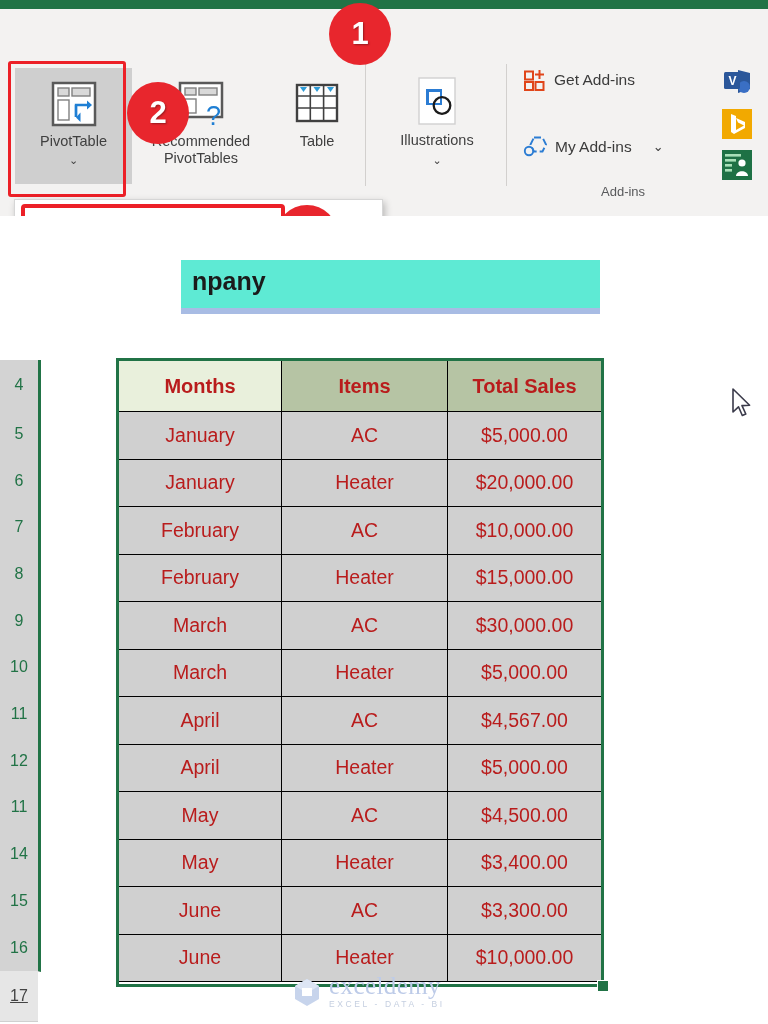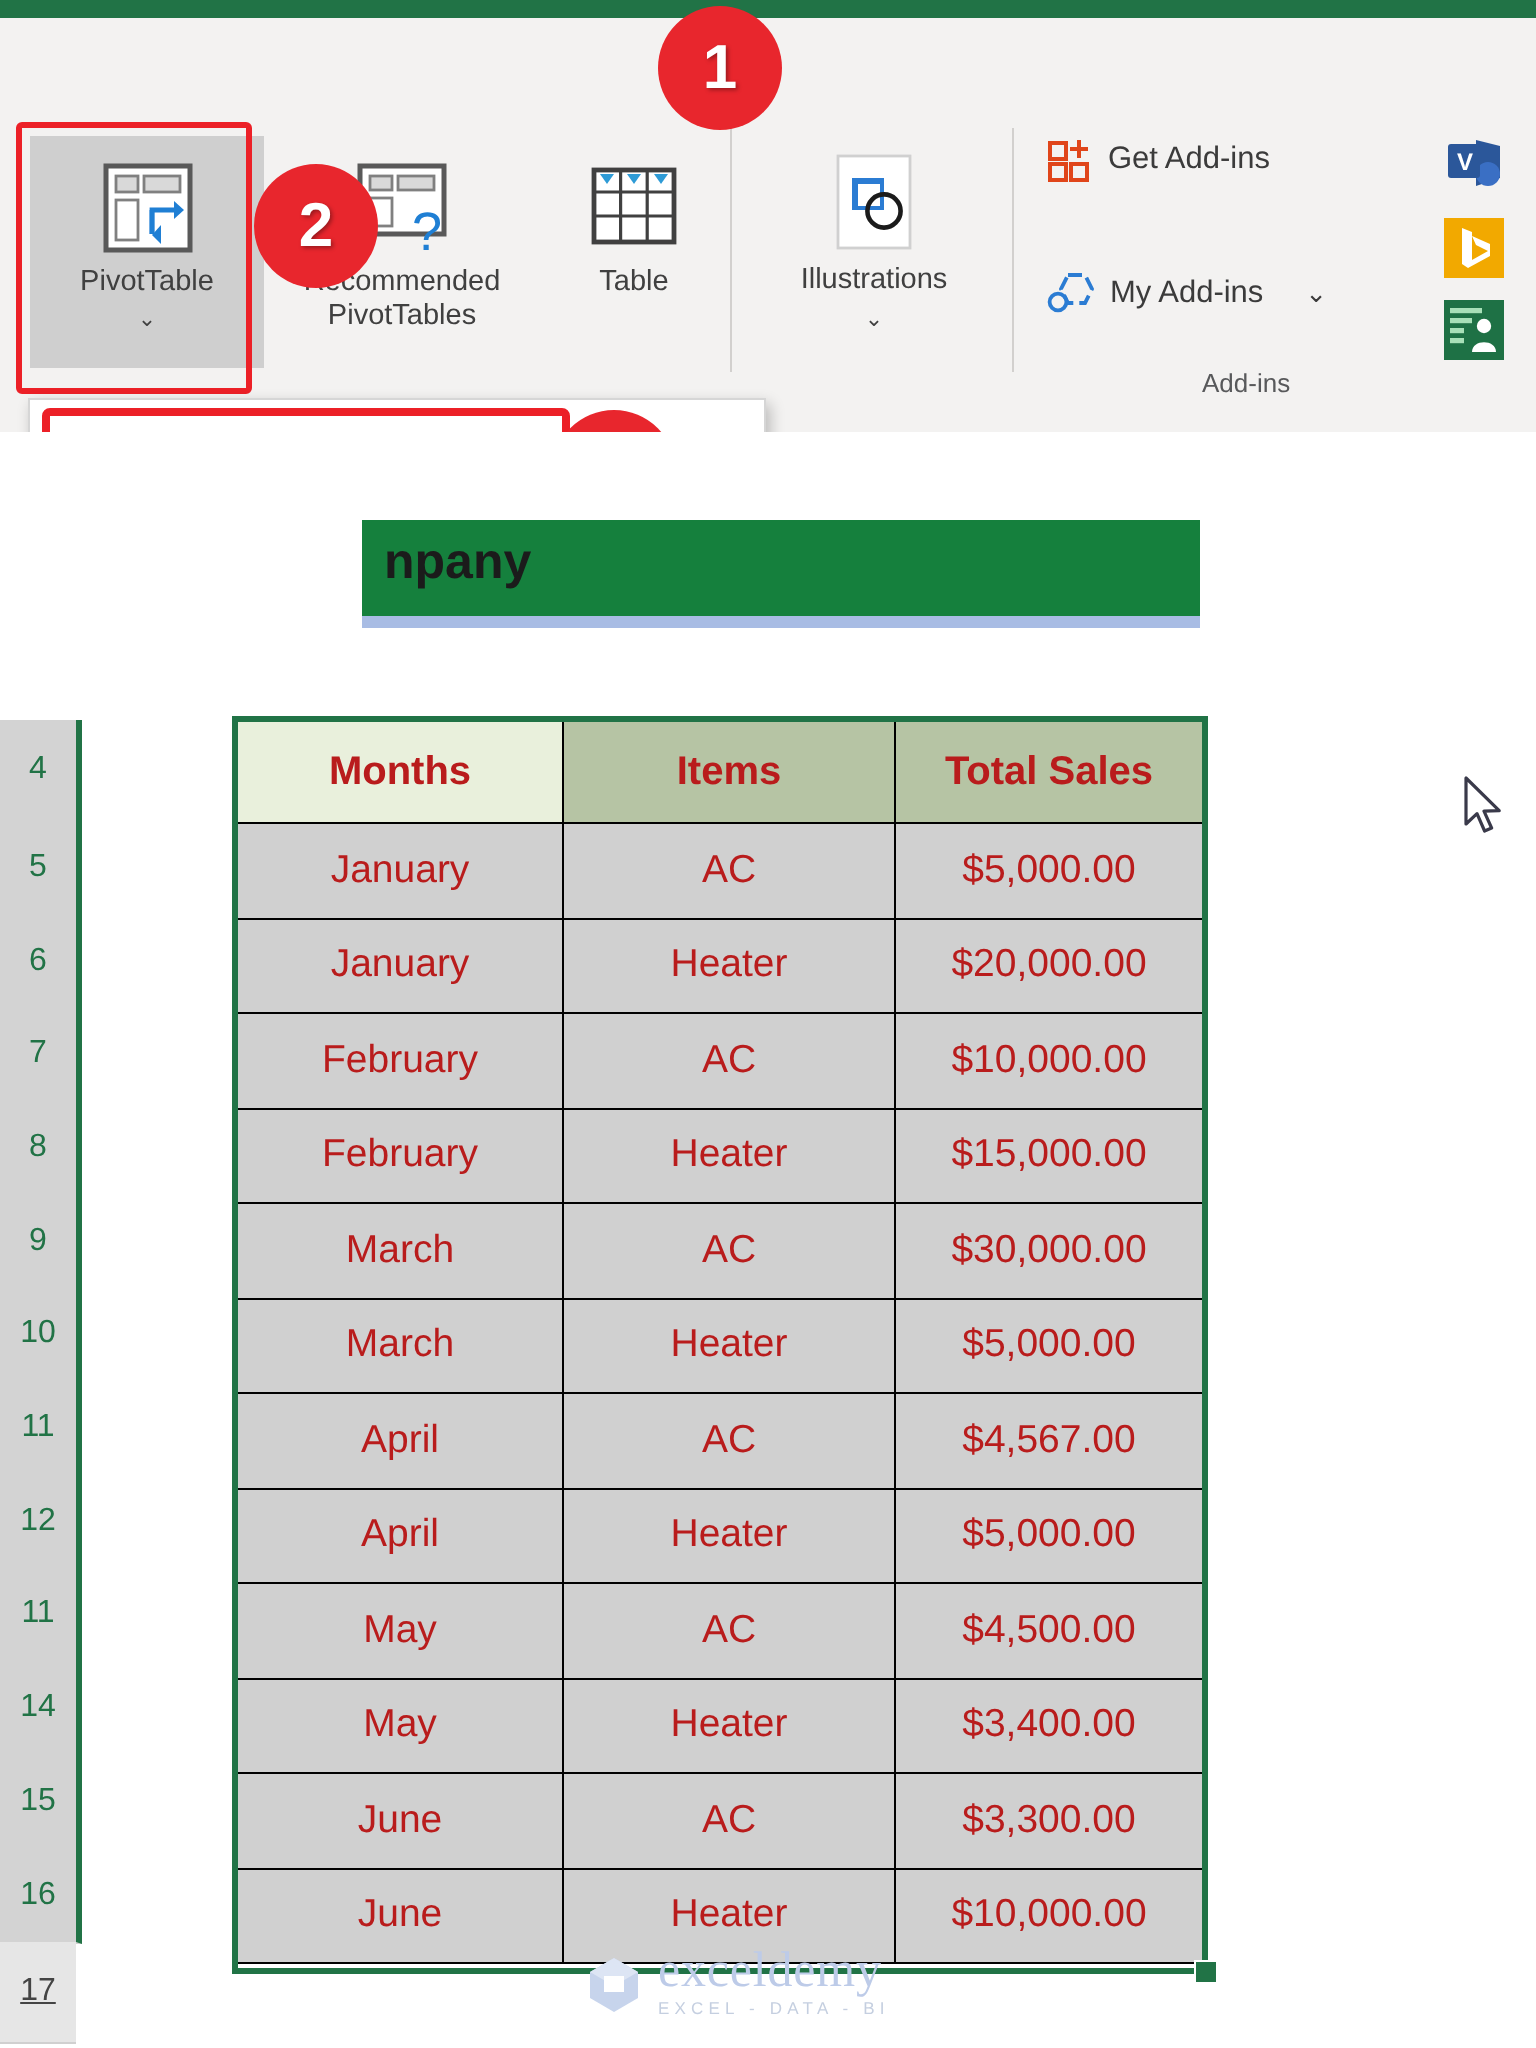--- a/index.html
+++ b/index.html
@@ -46,21 +46,21 @@
          font-size:31px;font-weight:bold;display:flex;align-items:center;justify-content:center;
          text-shadow:1px 1px 2px rgba(0,0,0,.35);}
 
   
   .sheet{position:absolute;left:0;top:216px;width:768px;height:808px;background:#ffffff;}
   .rowhead{position:absolute;left:0;width:38px;background:#e6e6e6;border-bottom:1px solid #d0d0d0;
            font-size:16px;color:#444444;display:flex;align-items:center;justify-content:center;}
   .rowhead.onsel{background:#d3d3d3;color:#217346;}
   .rowhead.selbar{border-right:3px solid #217346;}
 
-  .banner{position:absolute;left:181px;top:44px;width:419px;height:48px;background:#15803d;}
+  .banner{position:absolute;left:181px;top:44px;width:419px;height:48px;background:#5eead4;}
   .banner .btxt{position:absolute;left:11px;top:7px;font-size:25px;font-weight:bold;color:#1b1b1b;white-space:nowrap;}
   .banner-ul{position:absolute;left:181px;top:92px;width:419px;height:6px;background:#a8bce4;}
 
   table.data{position:absolute;left:118px;top:144px;border-collapse:collapse;}
   table.data td{border:1px solid #000000;font-size:19.5px;color:#b91c1c;text-align:center;
                 height:46.5px;background:#d0d0d0;padding:0;}
   table.data tr.hdr td{font-weight:bold;font-size:20px;height:50px;}
   table.data tr.hdr td.c0{background:#e9f0dc;}
   table.data tr.hdr td.c1,table.data tr.hdr td.c2{background:#b6c4a4;}
   .c0{width:162px;}

